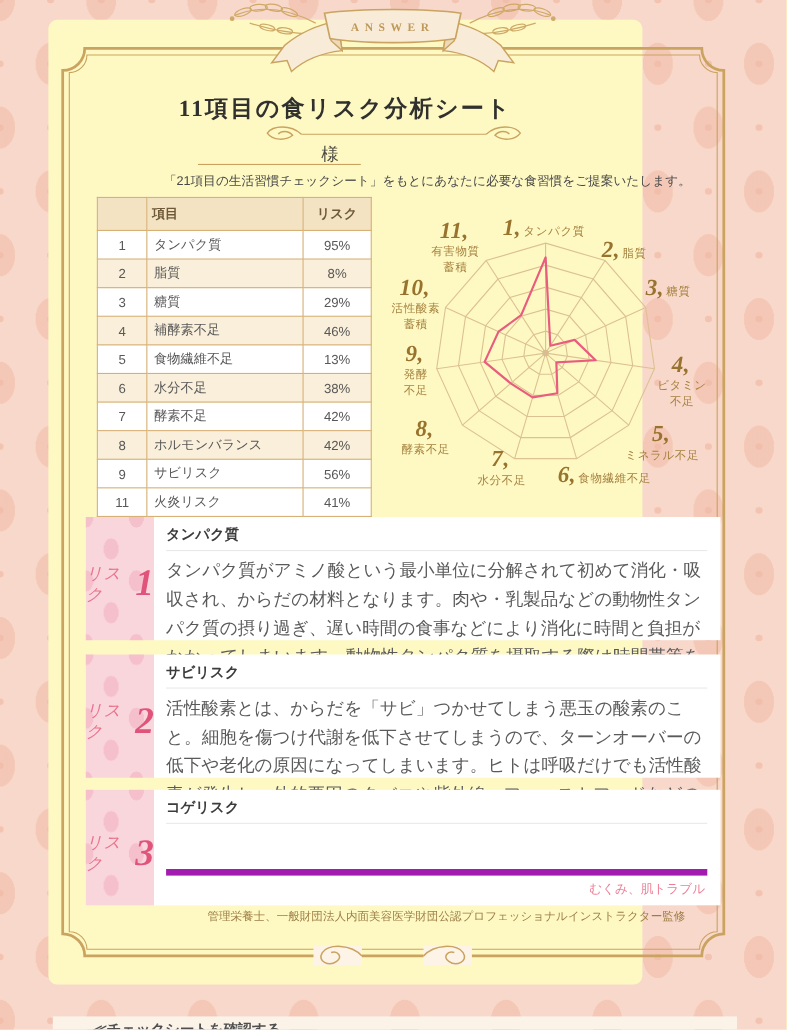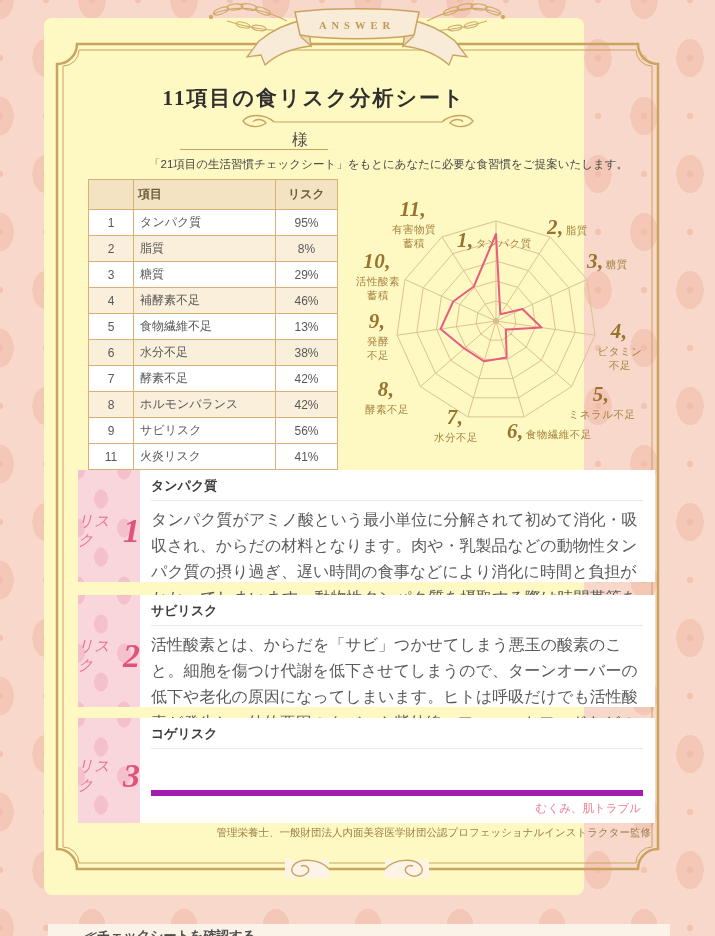--- a/index.html
+++ b/index.html
@@ -39,21 +39,21 @@
   .risk-table .c-risk{width:54px;text-align:center;}
 
   
   .chart{position:absolute;left:307px;top:160px;width:314px;height:292px;}
   .chart svg{position:absolute;left:0;top:0;}
   .axis-label{position:absolute;font-family:"Liberation Serif",serif;font-size:10.5px;
         line-height:1.3;color:#a5813f;text-align:center;letter-spacing:.5px;}
   .axis-label.inline{white-space:nowrap;text-align:left;}
   .axis-num{font-family:"Liberation Serif",serif;font-style:italic;font-weight:bold;
         font-size:21px;color:#97732e;margin-right:2px;}
-  .al0{left:106px;top:16px;margin-top:33px;} .al1{left:196px;top:36px;} .al2{left:236px;top:70px;}
+  .al0{left:106px;top:16px;} .al1{left:196px;top:36px;} .al2{left:236px;top:70px;}
   .al3{left:237px;top:140px;width:64px;} .al4{left:196px;top:203px;width:110px;}
   .al5{left:156px;top:240px;} .al6{left:72px;top:226px;width:66px;}
   .al7{left:2px;top:198px;width:68px;} .al8{left:6px;top:130px;width:42px;}
   .al9{left:-10px;top:70px;width:74px;} .al10{left:26px;top:18px;width:74px;}
 
   
   .risk{position:absolute;left:34px;width:577px;display:flex;}
   .risk1{top:452px;height:112px;} .risk2{top:577px;height:112px;} .risk3{top:700px;height:105px;}
   .risk-badge{width:62px;flex:0 0 62px;display:flex;align-items:center;justify-content:center;
         padding-top:10px;box-sizing:border-box;
@@ -67,21 +67,21 @@
   .risk-num{font-family:"Liberation Serif",serif;font-style:italic;font-weight:bold;
         font-size:34px;color:#e0537a;margin-left:1px;}
   .risk-card{flex:1;background:#ffffff;margin-left:0;display:flex;flex-direction:column;
         padding:7px 12px 0 11px;box-sizing:border-box;}
   .risk-card h3{margin:0;font-size:13px;color:#3c3c3c;padding-bottom:5px;
         border-bottom:1px solid #e9e9e9;font-family:"Liberation Sans",sans-serif;}
   .risk-card p{margin:6px 0 0 0;font-size:16px;color:#5a5a5a;line-height:1.62;}
   .risk-tags{margin-top:auto;border-top:6px solid #a21caf;padding:5px 2px 7px 0;
         text-align:right;color:#ee7e96;font-size:11.5px;}
   .supervisor{position:absolute;left:96px;top:808px;width:515px;box-sizing:border-box;
-        padding-right:4px;text-align:right;font-size:10.5px;color:#9c7d46;}
+        padding-right:32px;text-align:right;font-size:10.5px;color:#9c7d46;}
   .bottom-flourish{left:233px;top:838px;}
 
   .bottom-bar{position:absolute;left:48px;top:924px;width:622px;height:12px;
         background:#fbf2e8;overflow:hidden;cursor:pointer;}
   .bottom-bar span{display:block;margin:3px 0 0 36px;font-size:13px;font-weight:bold;
         color:#4e4e4e;line-height:18px;}
 </style>
 </head>
 <body>
 

